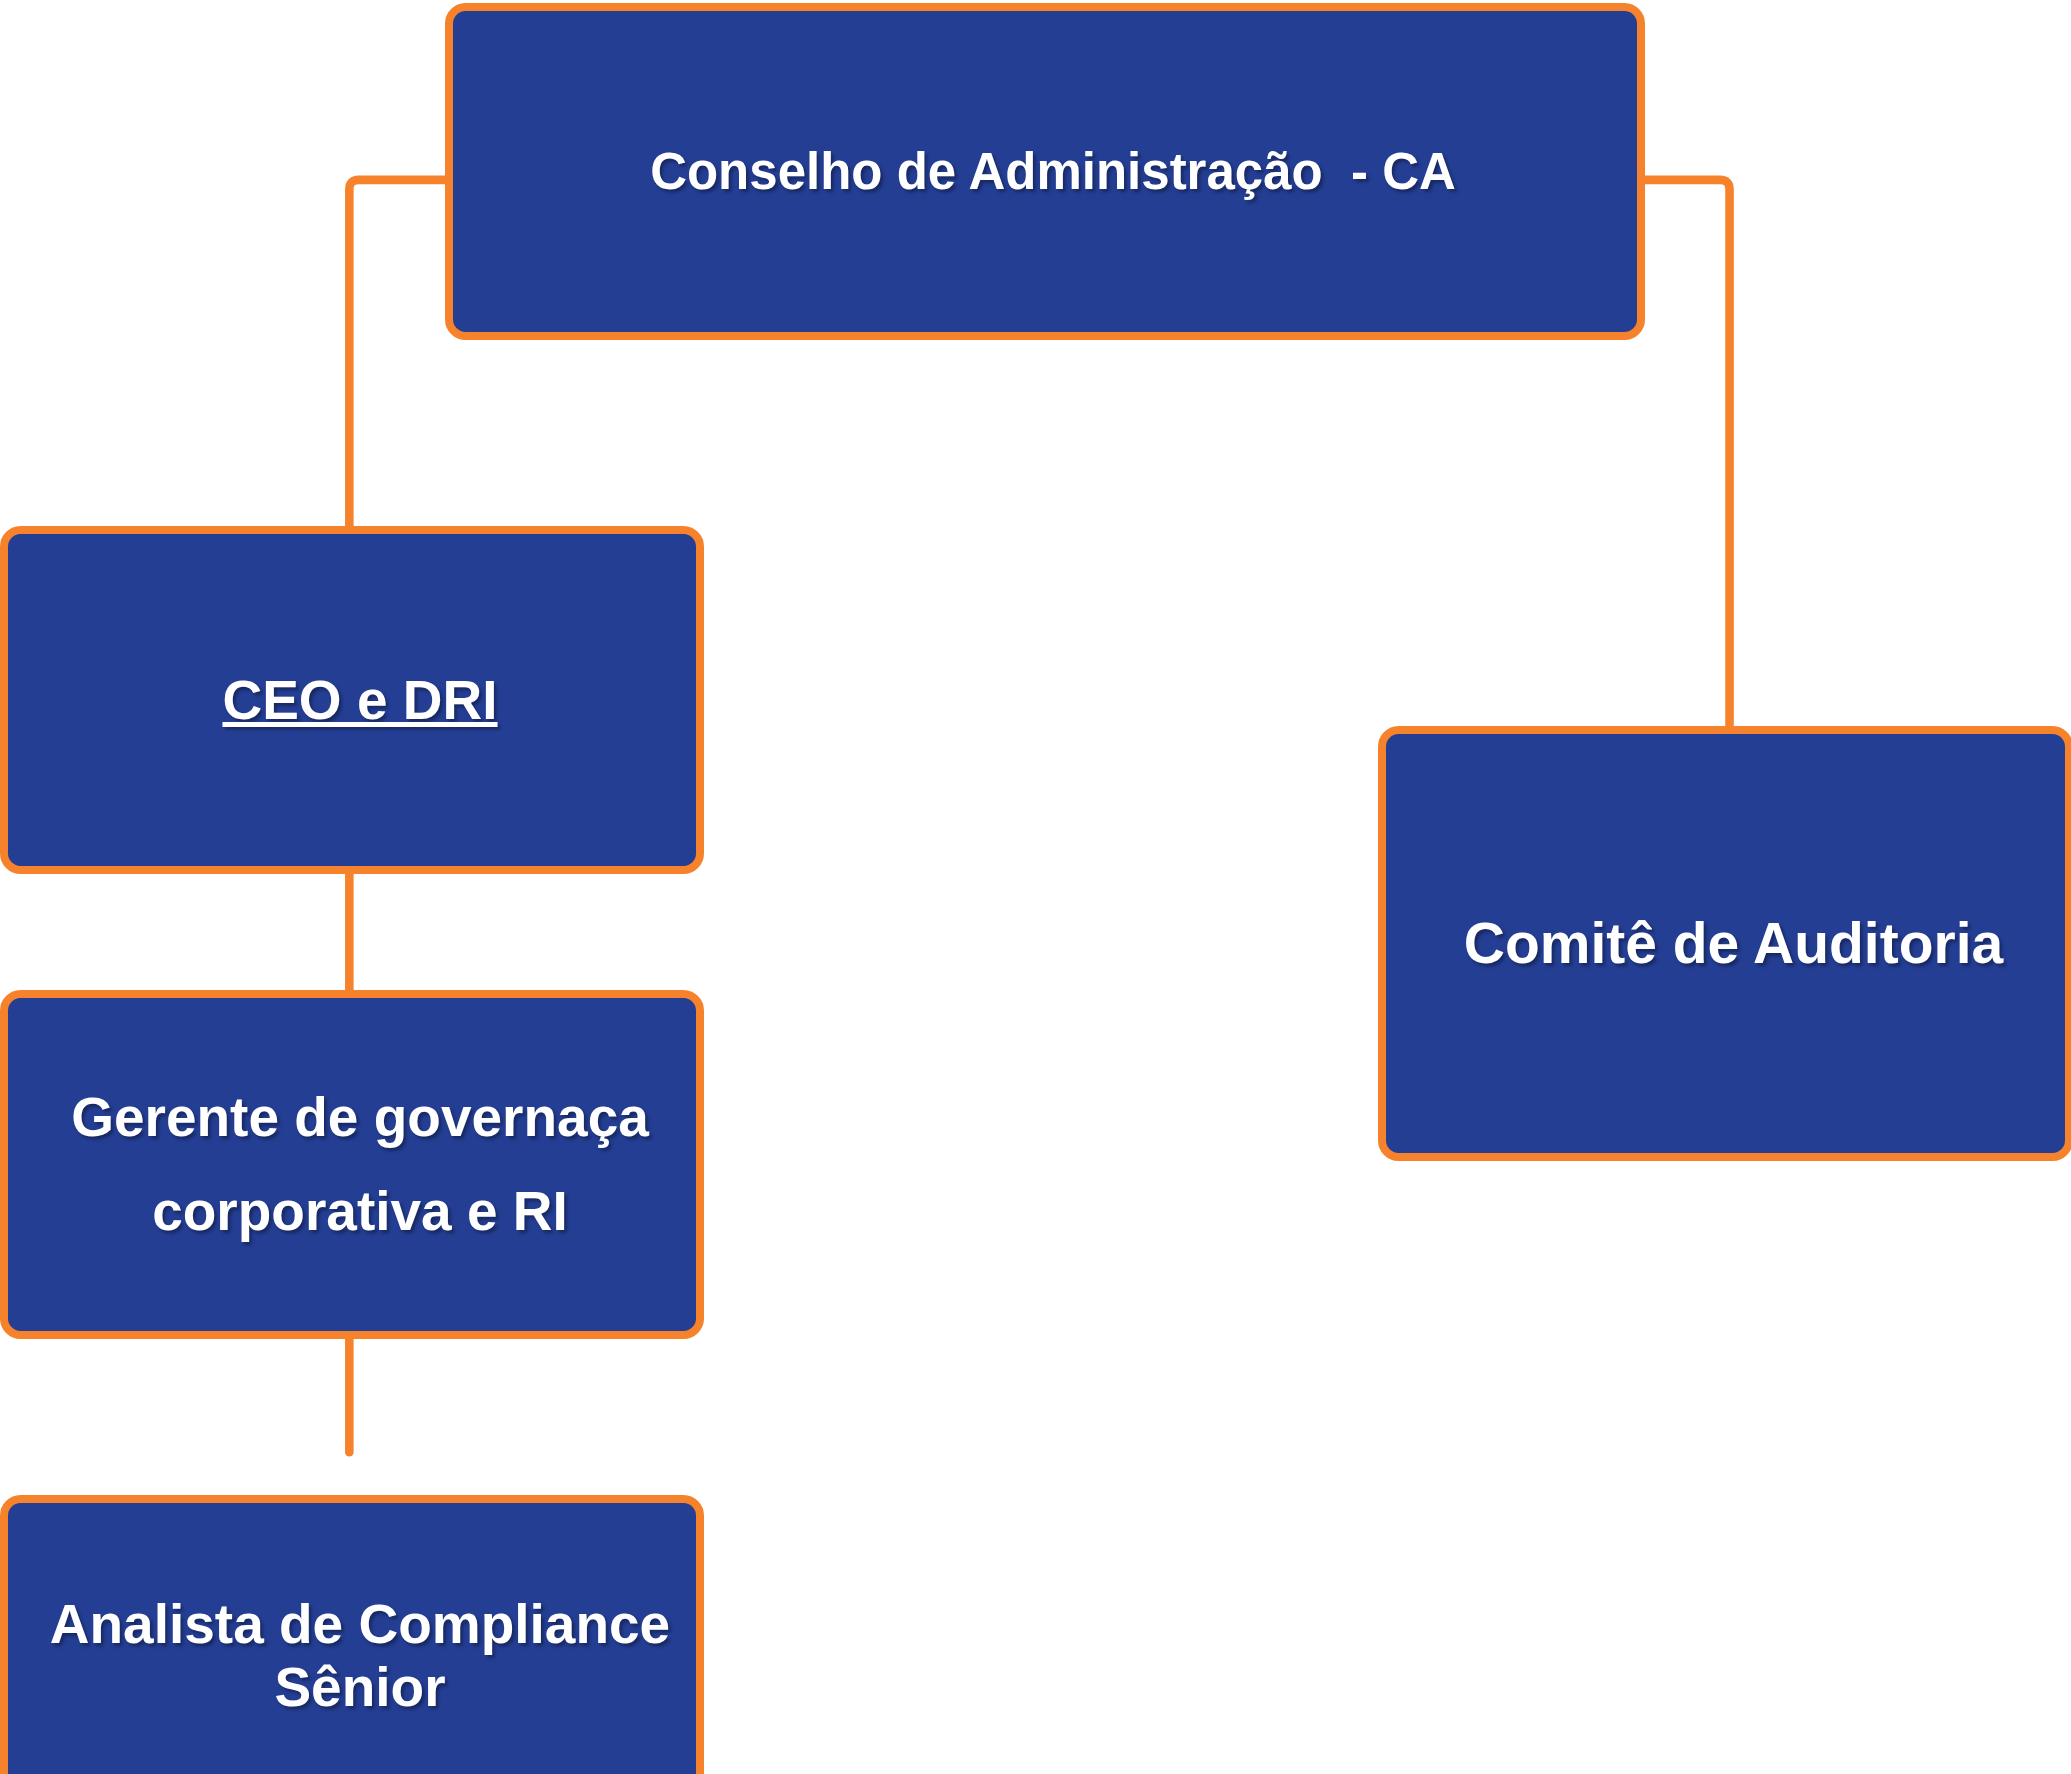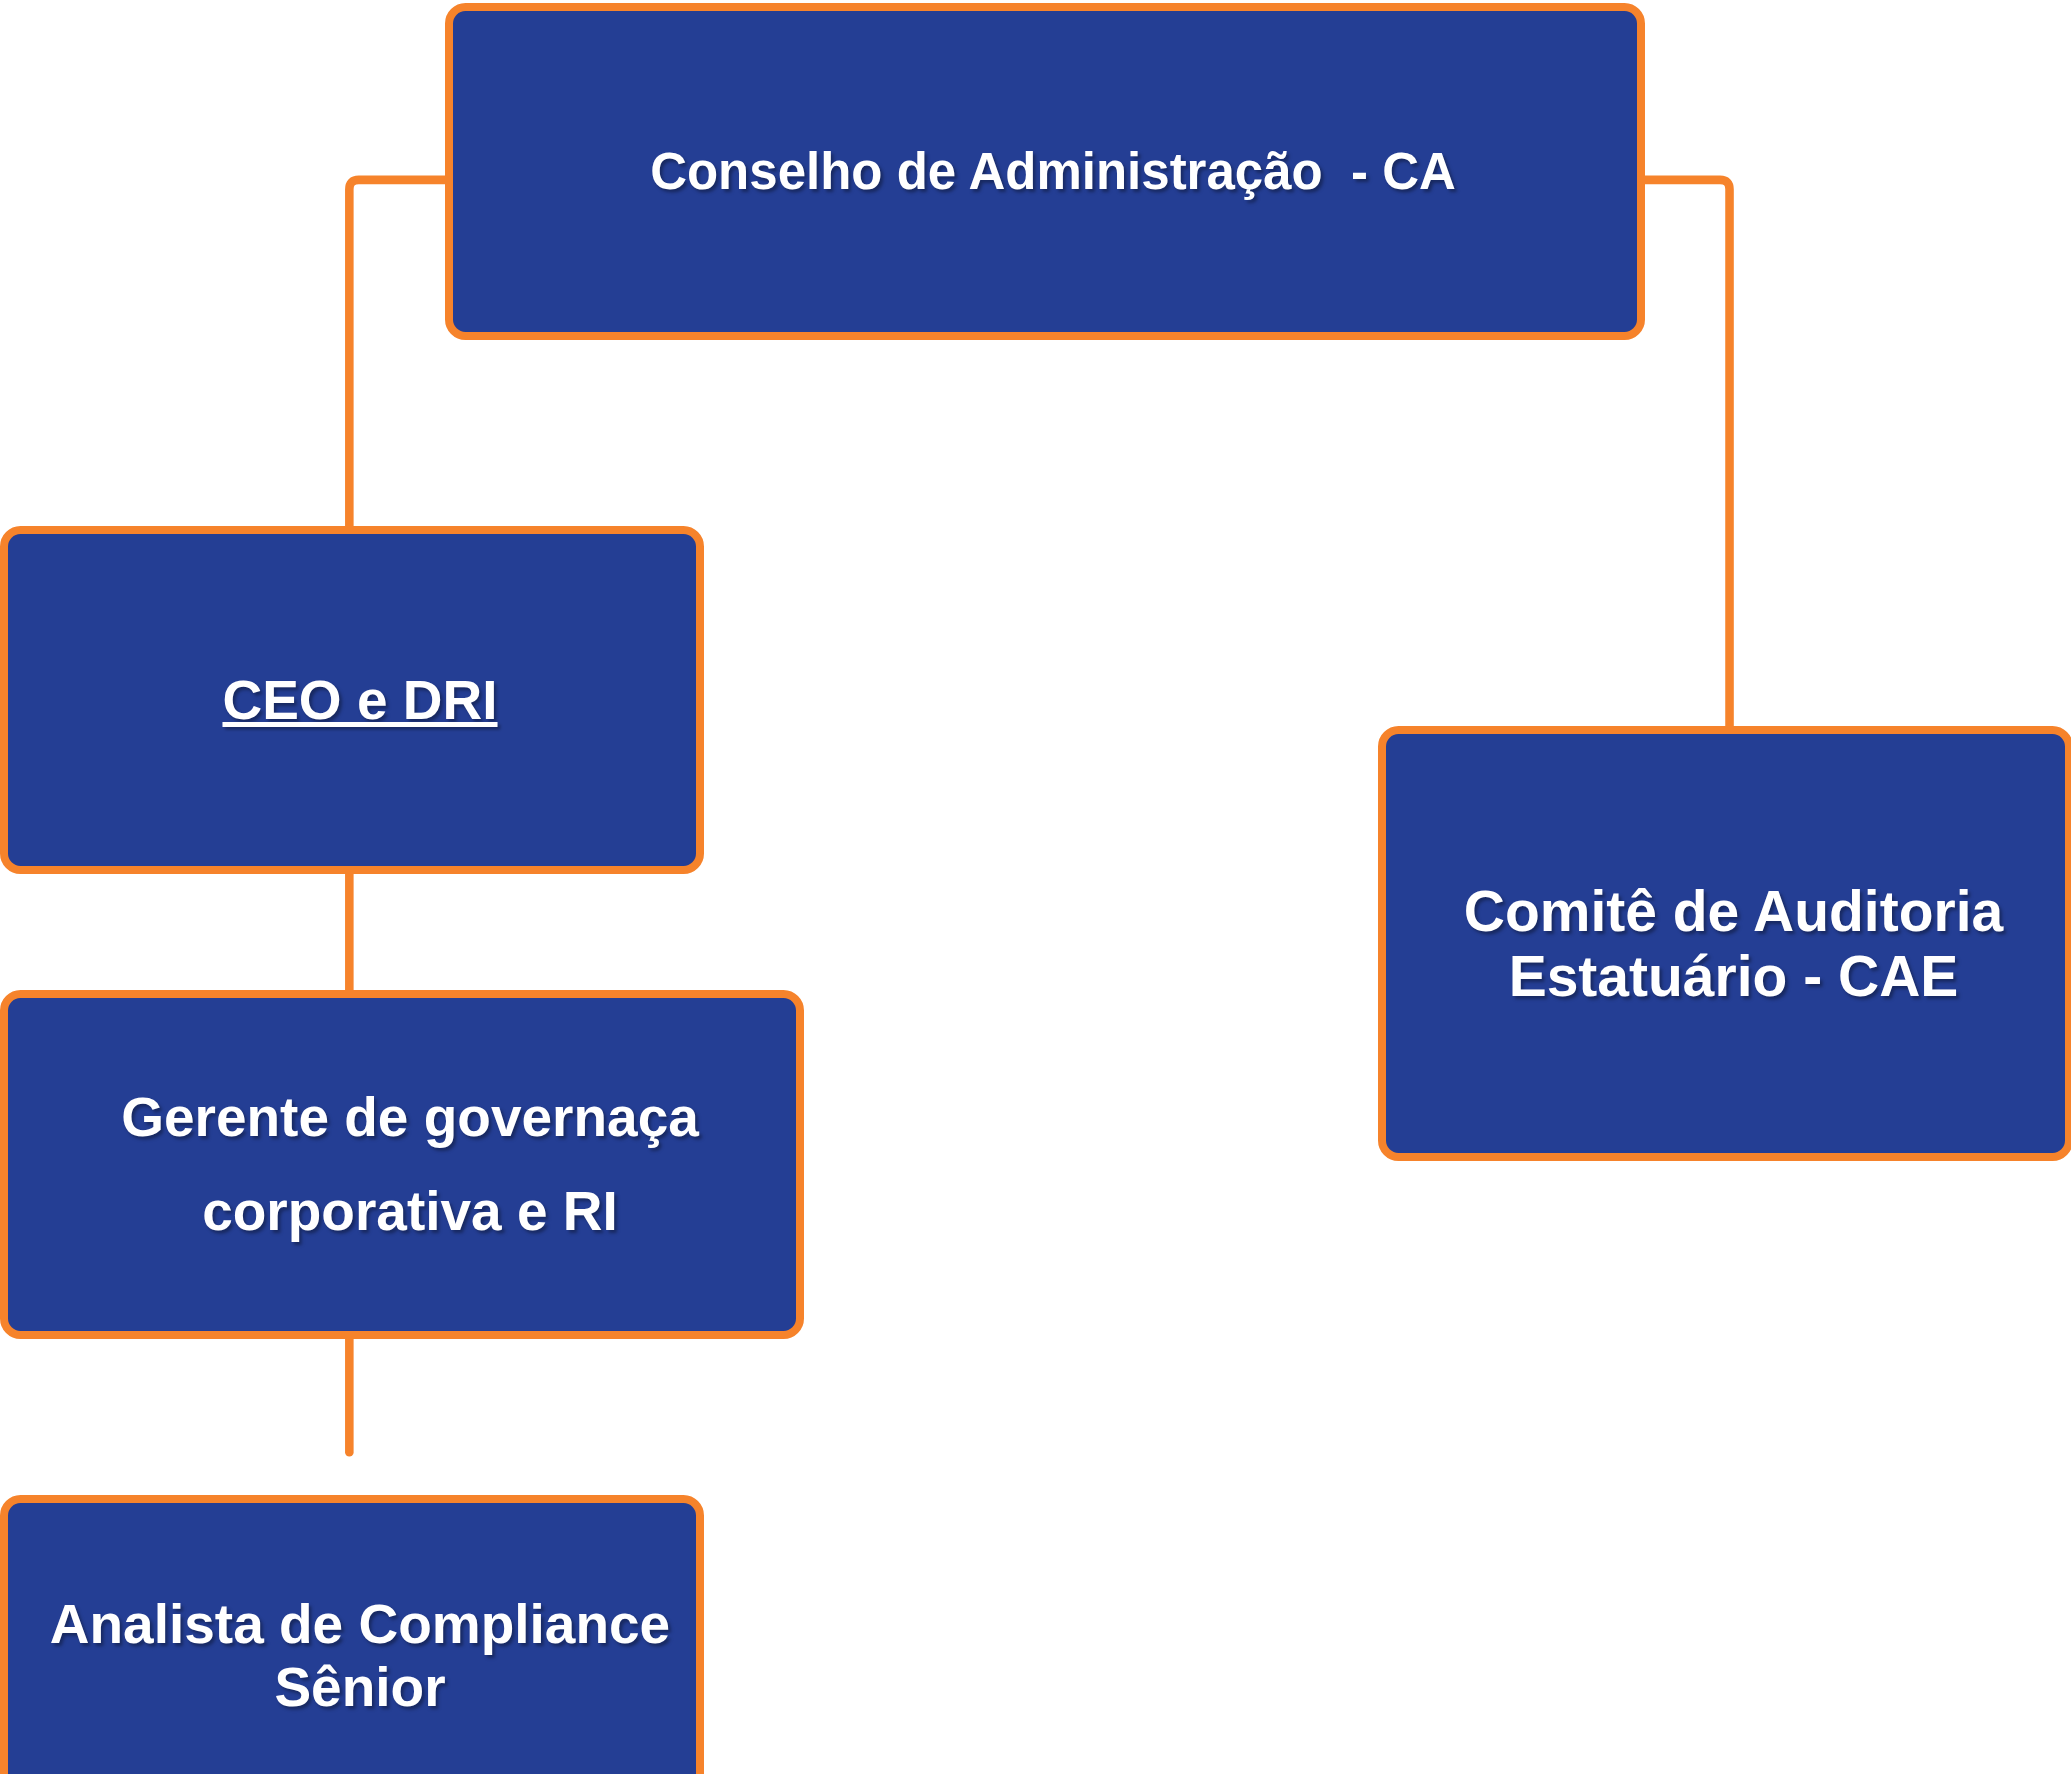--- a/index.html
+++ b/index.html
@@ -46,21 +46,21 @@
     font-weight: 700;
     line-height: 1.14;
     text-shadow: 2.6px 2.6px 3.4px rgba(0,0,0,0.35);
     padding-left: 16px;
   }
   .org-node .label-line {
     white-space: pre-wrap;
   }
   #node-ca       { left: 445px;  top: 3.4px;    width: 1200px; height: 337px; font-size: 51px; }
   #node-ceo      { left: 0px;    top: 526px;  width: 704px;  height: 348px; font-size: 55px; text-decoration: underline; }
-  #node-gerente  { left: 0px;    top: 990px; width: 804px;  height: 349px; font-size: 55px; gap: 31px; }
+  #node-gerente  { left: 0px;    top: 990px; width: 704px;  height: 349px; font-size: 55px; gap: 31px; }
   #node-analista { left: 0px;    top: 1449px; width: 704px;  height: 322px; font-size: 55px; margin-top: 46px; }
   #node-cae      { left: 1378px; top: 726px;  width: 695px;  height: 435px; font-size: 57px; }
 </style>
 </head>
 <body>
 
 <div id="canvas">
 
   <svg id="connector-layer" viewBox="0 0 2420 2073" xmlns="http://www.w3.org/2000/svg">
     <path d="M 521 210 L 419 210 Q 408 210 408 221 L 408 620"></path>
@@ -82,17 +82,16 @@
     <div class="label-line">corporativa e RI</div>
   </div>
 
   <div id="node-analista" class="org-node">
     <div class="label-line">Analista de Compliance</div>
     <div class="label-line">Sênior</div>
   </div>
 
   <div id="node-cae" class="org-node">
     <div class="label-line">Comitê de Auditoria</div>
-    <div class="label-line">Estatuário - CAE</div>
   </div>
 
 </div>
 
 
 </body></html>

